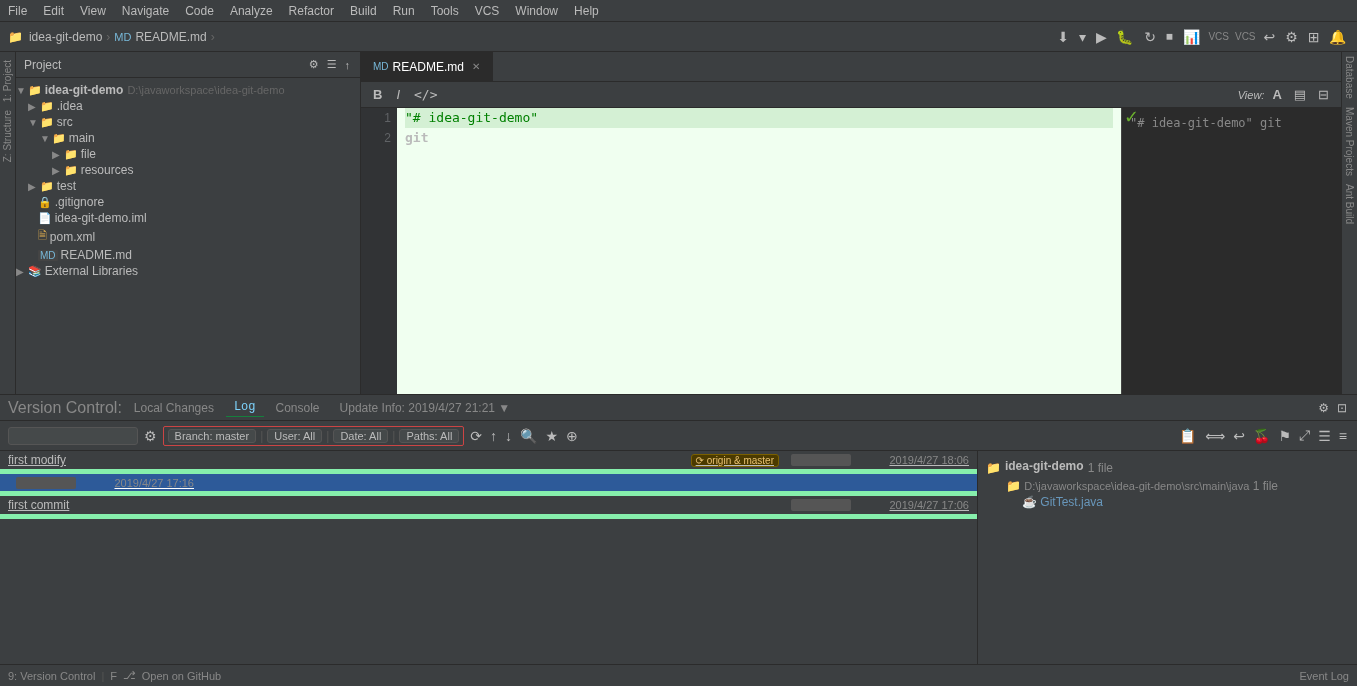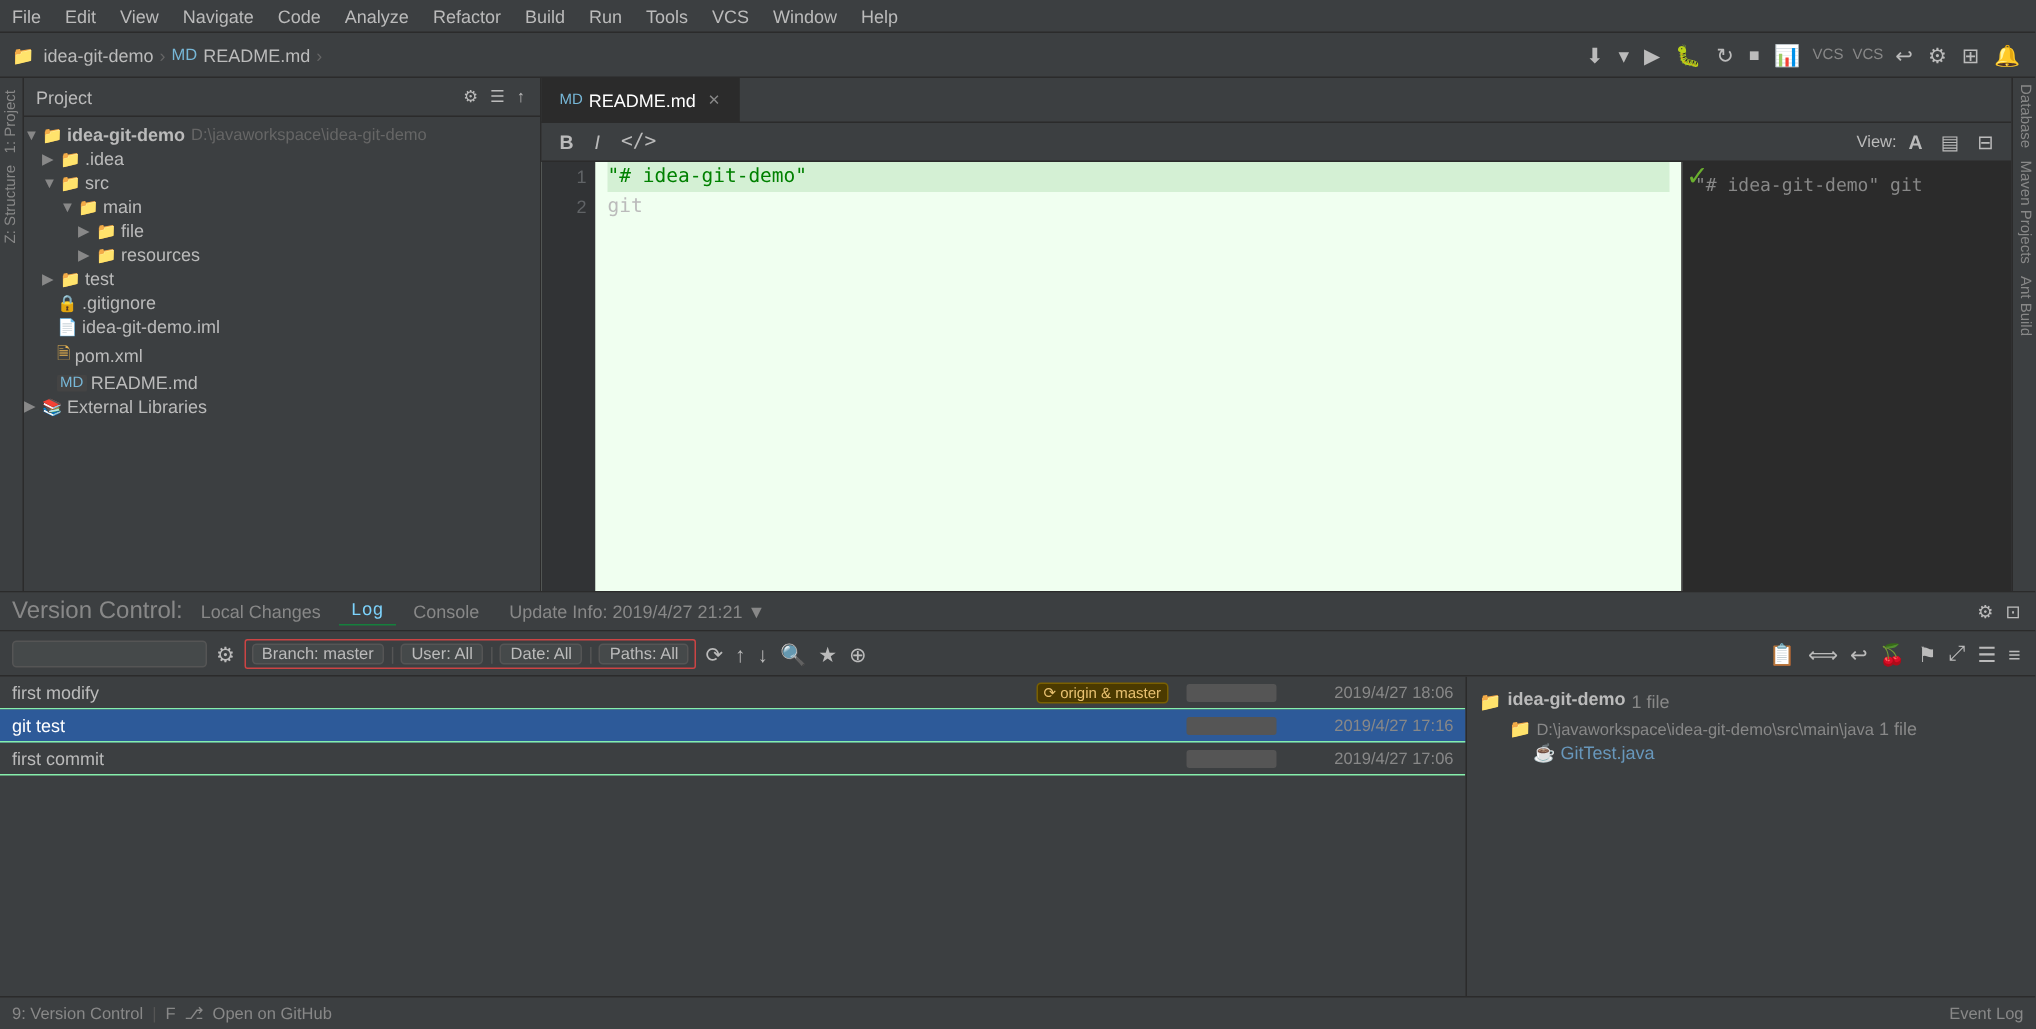--- a/index.html
+++ b/index.html
@@ -52,21 +52,21 @@
     .bottom-tab.active { color: #7dd3fc; border-bottom: 1px solid #15803d; font-family: Liberation Mono, monospace; }
     .bottom-tab-label { font-size: 16px; color: #888; }
 
     .bottom-toolbar { display: flex; align-items: center; padding: 2px 8px; gap: 4px; border-bottom: 1px solid #2b2b2b; background: #3c3f41; height: 30px; }
     .search-box { background: #45494a; border: 1px solid #555; border-radius: 3px; padding: 2px 6px; color: #bbbbbb; font-size: 11px; width: 130px; }
     .filter-btn { background: #45494a; border: 1px solid #555; border-radius: 3px; padding: 0 6px; font-size: 11px; color: #bbbbbb; cursor: pointer; display: flex; align-items: center; gap: 2px; }
 
     
     .log-area { display: flex; flex: 1; overflow: hidden; }
     .log-list { flex: 1; overflow: auto; }
-    .log-row { display: flex; align-items: center; padding: 2px 8px; border-bottom: 1px solid #86efac; cursor: pointer; font-size: 12px; min-height: 22px; }
+    .log-row { display: flex; align-items: center; padding: 2px 8px; border-bottom: 5px solid #86efac; cursor: pointer; font-size: 12px; min-height: 22px; text-decoration: underline; }
     .log-row.selected { background: #2d5a99; color: #ffffff; }
     .log-row .commit-msg { flex: 1; white-space: nowrap; overflow: hidden; text-overflow: ellipsis; }
     .log-row .branch-tag { background: #4b3a00; color: #e8c170; border: 1px solid #7a6000; border-radius: 3px; padding: 0 4px; font-size: 10px; margin-right: 4px; }
     .log-row .avatar { width: 60px; background: #555; border-radius: 2px; height: 12px; margin: 0 8px; }
     .log-row .date { width: 110px; color: #888; font-size: 11px; text-align: right; }
 
     
     .detail-panel { width: 380px; background: #3c3f41; border-left: 1px solid #2b2b2b; padding: 8px; font-size: 12px; overflow: auto; }
     .detail-title { font-weight: bold; color: #bbbbbb; margin-bottom: 4px; }
     .detail-path { color: #888; font-size: 11px; margin-bottom: 4px; }
@@ -230,38 +230,38 @@
         <span style="color:#77b7d7; font-size:10px;">MD</span>
         <span>README.md</span>
         <span class="close">✕</span>
       </div>
     </div>
     <div class="editor-toolbar">
       <button class="toolbar-btn" style="font-weight:bold;">B</button>
       <button class="toolbar-btn" style="font-style:italic;">I</button>
       <button class="toolbar-btn" style="font-family:monospace;">&lt;/&gt;</button>
       <div style="margin-left:auto; display:flex; align-items:center; gap:4px;">
-        <span style="font-size:11px;">View:</span>
+        <span style="font-size:11px;font-style:italic;">View:</span>
         <button class="toolbar-btn" style="font-size:13px; font-weight:bold;">A</button>
         <button class="toolbar-btn">▤</button>
         <button class="toolbar-btn">⊟</button>
       </div>
     </div>
     <div class="editor-content">
 
       <div style="flex:1; display:flex; background:#f0fff0;">
         <div class="gutter">
           <div>1</div>
           <div>2</div>
         </div>
         <div style="flex:1; background:#f0fff0; padding:0 8px; font-family:Consolas,monospace; font-size:13px; line-height:20px; overflow:auto;">
           <div style="background:#d4f0d4;">
             <span style="color:#008000;">"# idea-git-demo"</span>
           </div>
-          <div style="background:#f0fff0;">
+          <div style="background:#f0fff0;font-weight:bold;">
             <span>git</span>
           </div>
         </div>
 
         <div style="position:absolute; left:1124px; top:106px; font-size:18px; color:#6aaf2e;">✓</div>
       </div>
 
       <div style="width:220px; background:#2b2b2b; border-left:1px solid #444; padding:8px; font-family:monospace; font-size:12px; color:#888;">
         <span>"# idea-git-demo" git</span>
       </div>
@@ -326,21 +326,20 @@
     <div class="log-list">
 
       <div class="log-row">
         <span class="commit-msg">first modify</span>
         <span class="branch-tag">⟳ origin &amp; master</span>
         <span class="avatar"></span>
         <span class="date">2019/4/27 18:06</span>
       </div>
 
       <div class="log-row selected" style="position:relative;">
-        <span class="commit-msg">git test</span>
         <span class="avatar"></span>
         <span class="date">2019/4/27 17:16</span>
       </div>
 
 
       <div class="log-row">
         <span class="commit-msg">first commit</span>
         <span class="avatar"></span>
         <span class="date">2019/4/27 17:06</span>
       </div>

